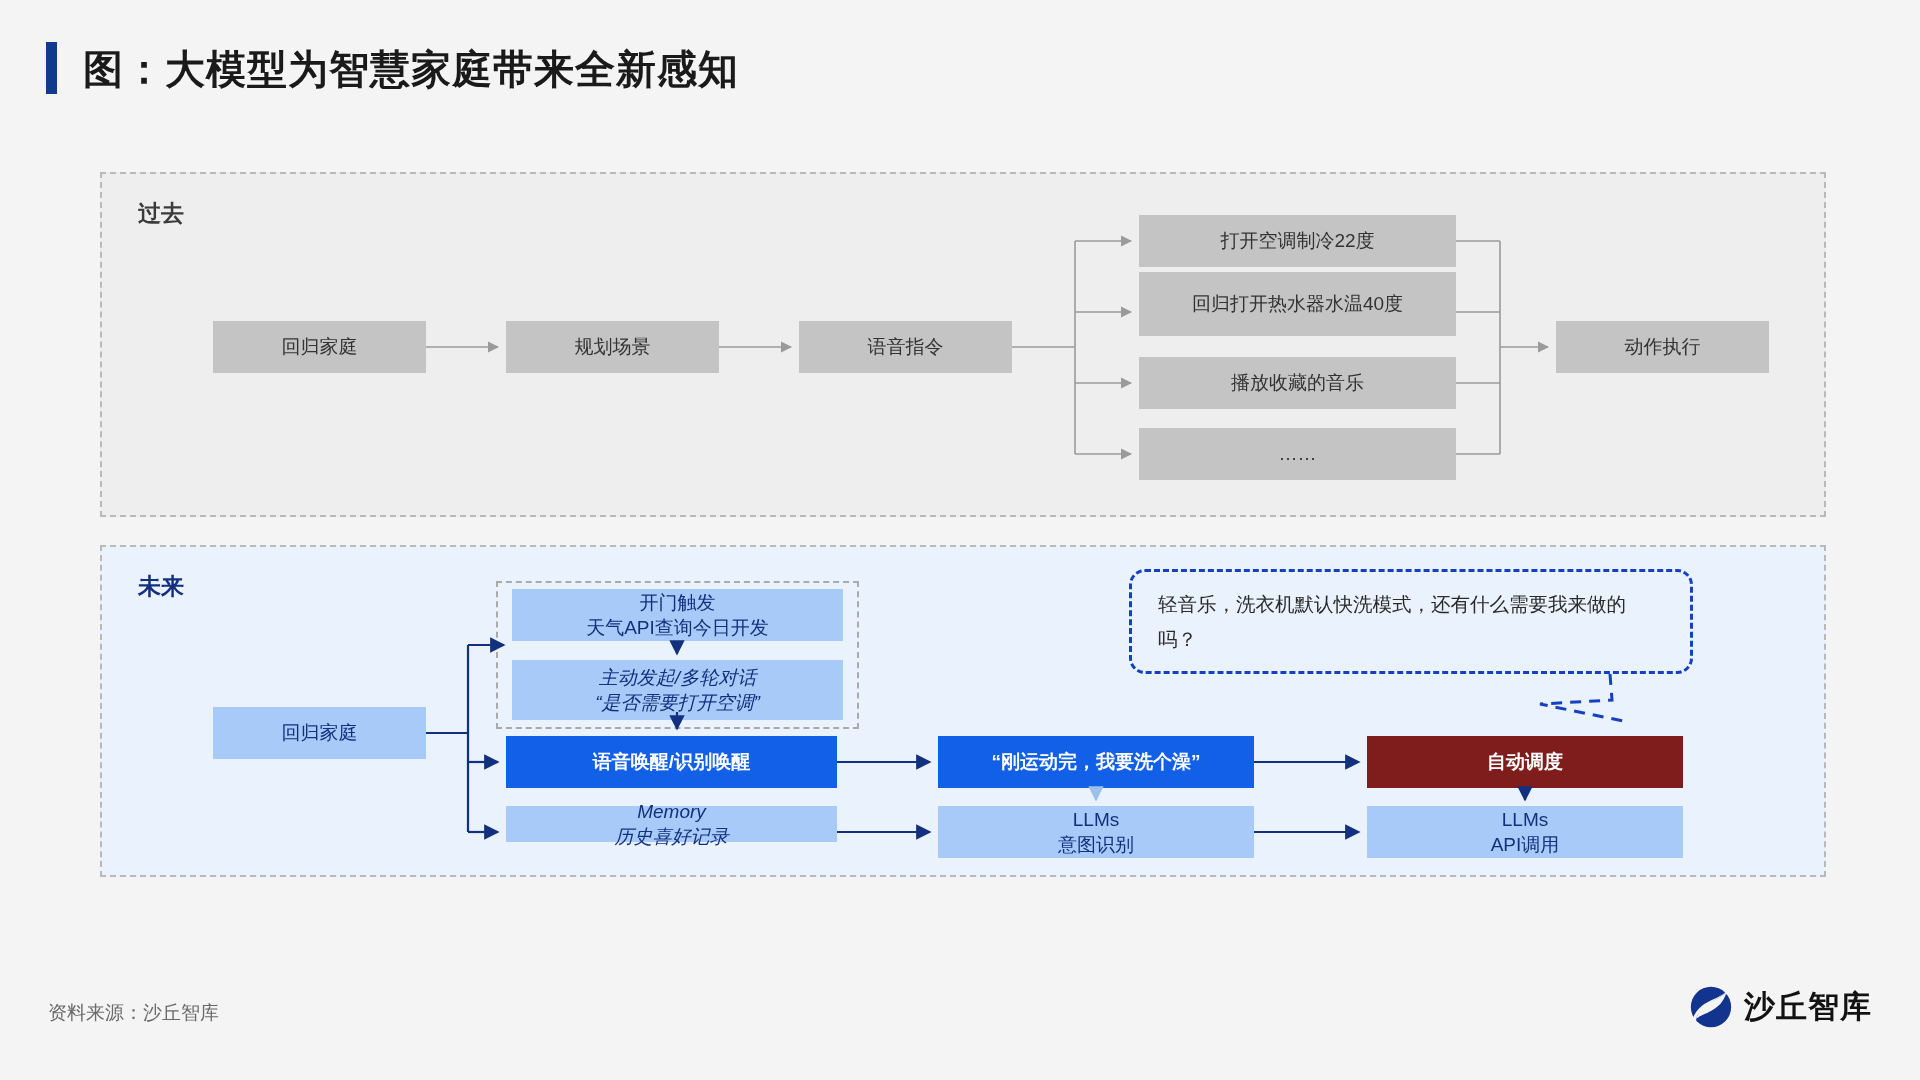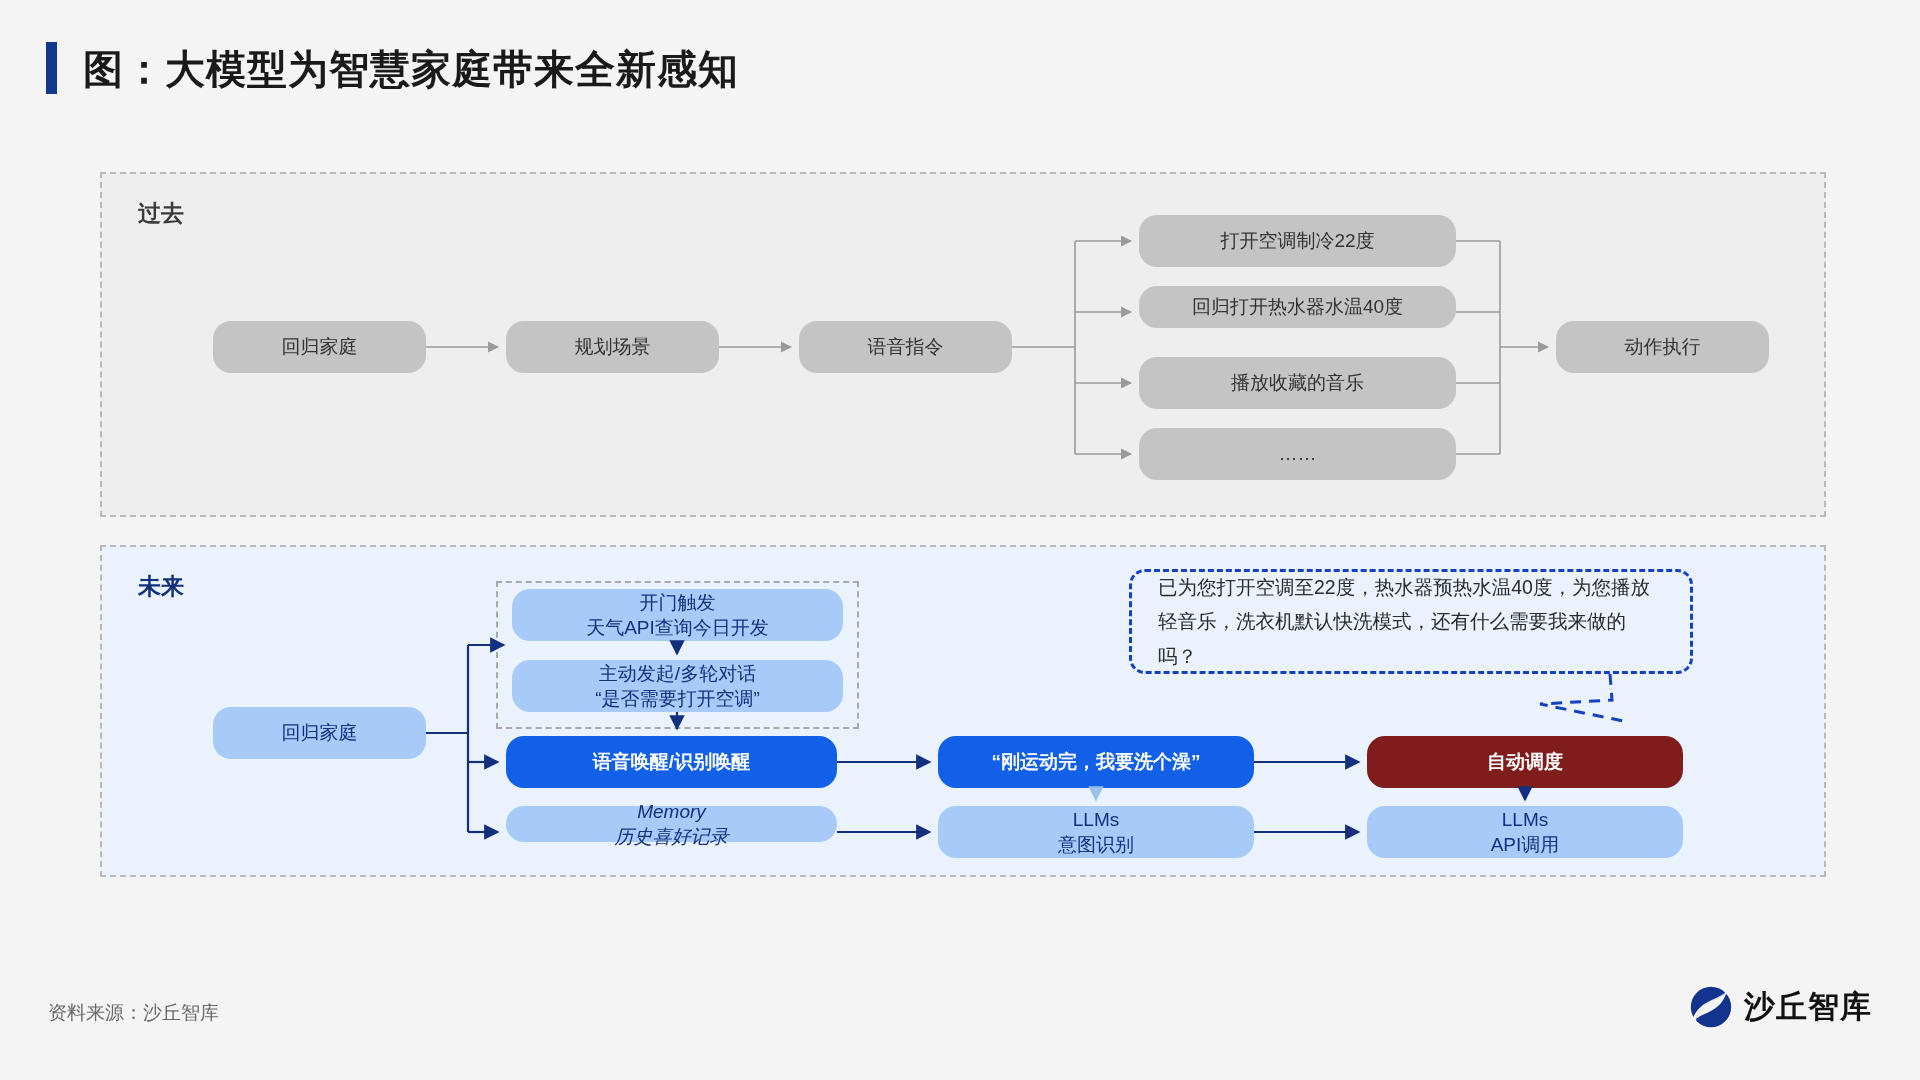--- a/index.html
+++ b/index.html
@@ -73,21 +73,20 @@
   .node {
     position: absolute;
     box-sizing: border-box;
     display: flex;
     flex-direction: column;
     align-items: center;
     justify-content: center;
     text-align: center;
     line-height: 1.32;
     white-space: pre-line;
-    border-radius: 18px;
   }
   .node.grey {
     background: #c4c4c4;
     color: #333333;
     font-size: 19px;
   }
   .node.lightblue {
     background: #a8caf8;
     color: #13307f;
     font-size: 19px;
@@ -194,21 +193,21 @@
 <div class="node grey" style="left:506px; top:321px; width:213px; height:52px;text-align:right;">
   <span>规划场景</span>
 </div>
 <div class="node grey" style="left:799px; top:321px; width:213px; height:52px;">
   <span>语音指令</span>
 </div>
 
 <div class="node grey" style="left:1139px; top:215px; width:317px; height:52px;">
   <span>打开空调制冷22度</span>
 </div>
-<div class="node grey" style="left:1139px; top:286px; width:317px; height:42px;">
+<div class="node grey" style="left:1139px; top:272px; width:317px; height:64px;">
   <span>回归打开热水器水温40度</span>
 </div>
 <div class="node grey" style="left:1139px; top:357px; width:317px; height:52px;">
   <span>播放收藏的音乐</span>
 </div>
 <div class="node grey" style="left:1139px; top:428px; width:317px; height:52px;">
   <span>……</span>
 </div>
 
 <div class="node grey" style="left:1556px; top:321px; width:213px; height:52px;">
@@ -218,21 +217,21 @@
 <div class="panel" id="panel-future">
   <div class="panel-label" id="label-future">未来</div>
 </div>
 
 <div id="inner-dashed-group"></div>
 
 <div class="node lightblue" style="left:512px; top:589px; width:331px; height:52px;">
   <span>开门触发</span>
   <span>天气API查询今日开发</span>
 </div>
-<div class="node lightblue" style="left:512px; top:660px; width:331px; height:52px;">
+<div class="node lightblue" style="left:512px; top:660px; width:331px; height:60px;font-style:italic;">
   <span>主动发起/多轮对话</span>
   <span>“是否需要打开空调”</span>
 </div>
 
 <div class="node lightblue" style="left:213px; top:707px; width:213px; height:52px;">
   <span>回归家庭</span>
 </div>
 
 <div class="node brightblue" style="left:506px; top:736px; width:331px; height:52px;">
   <span>语音唤醒/识别唤醒</span>
@@ -253,21 +252,20 @@
 <div class="node navy" style="left:1367px; top:736px; width:316px; height:52px;">
   <span>自动调度</span>
 </div>
 <div class="node lightblue" style="left:1367px; top:806px; width:316px; height:52px;">
   <span>LLMs</span>
   <span>API调用</span>
 </div>
 
 <div id="speech-bubble">
   <div id="speech-bubble-text">
-    <div>已为您打开空调至22度，热水器预热水温40度，为您播放</div>
     <div>轻音乐，洗衣机默认快洗模式，还有什么需要我来做的吗？</div>
   </div>
 </div>
 
 <svg id="connectors" viewBox="0 0 1920 1080" xmlns="http://www.w3.org/2000/svg">
   <defs>
     <marker id="arrow-grey" viewBox="0 0 10 10" refX="9" refY="5" markerWidth="7" markerHeight="7" orient="auto-start-reverse">
       <path d="M 0 0 L 10 5 L 0 10 z" fill="#9a9a9a"></path>
     </marker>
     <marker id="arrow-blue" viewBox="0 0 10 10" refX="9" refY="5" markerWidth="7" markerHeight="7" orient="auto-start-reverse">

